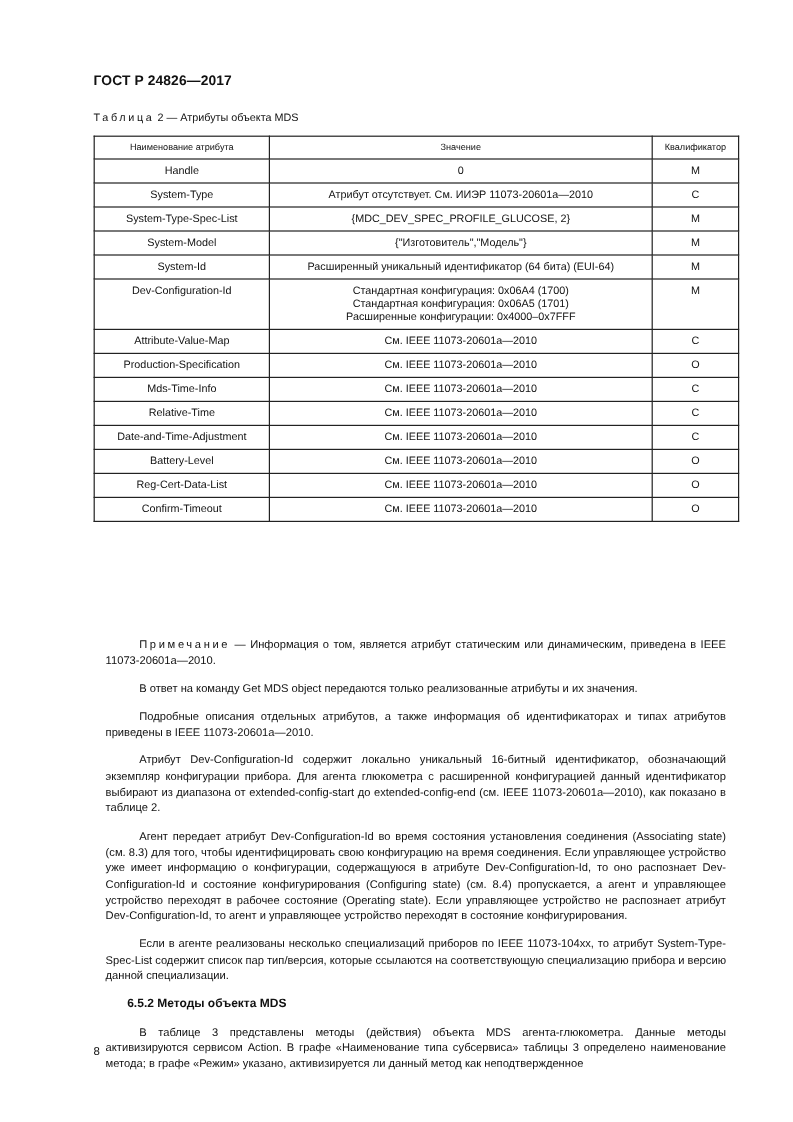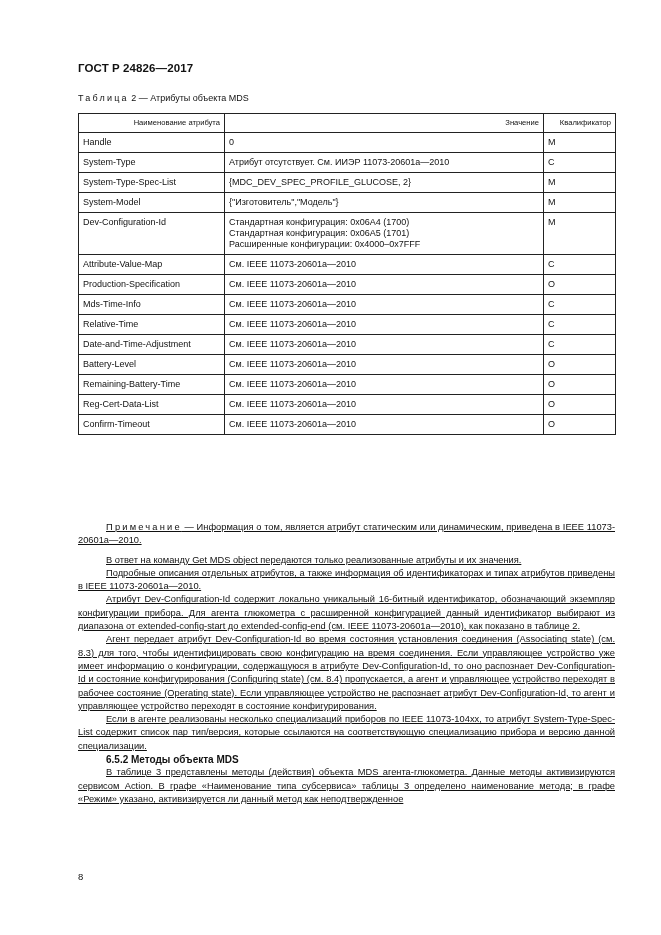--- a/index.html
+++ b/index.html
@@ -13,36 +13,36 @@
   }
   .table-caption {
     position: absolute; left: 78px; top: 93px; font-size: 9px;
   }
   .table-caption .spaced { letter-spacing: 2.2px; }
   table.attrs {
     position: absolute; left: 78px; top: 113px; width: 537px;
     border-collapse: collapse; font-size: 9px; table-layout: fixed;
   }
   table.attrs th, table.attrs td {
-    border: 1px solid #222; padding: 0 4px; vertical-align: top; text-align: left;
+    border: 1px solid #222; padding: 0 4px; vertical-align: top; text-align: center;
   }
   table.attrs th {
-    font-weight: normal; font-size: 7.6px; text-align: right; height: 18px; line-height: 18px;
+    font-weight: normal; font-size: 7.6px; text-align: center; height: 18px; line-height: 18px;
   }
   table.attrs td { height: 19px; line-height: 19px; }
   table.attrs td.multi { line-height: 11px; padding-top: 4px; padding-bottom: 4px; height: auto; }
   table.attrs td.italic { font-style: italic; }
   col.c1 { width: 146px; }
   col.c2 { width: 319px; }
   col.c3 { width: 72px; }
   .body-text {
     position: absolute; left: 78px; top: 521px; width: 537px;
     font-size: 9.3px; line-height: 13.3px; text-align: justify;
   }
-  .body-text p { margin: 0; text-indent: 28px; text-decoration: underline; }
+  .body-text p { margin: 10px; text-indent: 28px; }
   .body-text p.note { margin-bottom: 6px; }
   .body-text .note-label { letter-spacing: 2.2px; }
   .body-text h4 { margin: 0; font-size: 10px; font-weight: bold; text-indent: 28px; line-height: 13.3px; }
   .page-num { position: absolute; left: 78px; top: 871px; font-size: 9.5px; }
 </style>
 </head>
 <body>
 
 <div class="doc-id">ГОСТ Р 24826—2017</div>
 
@@ -76,20 +76,25 @@
         <td>System-Type-Spec-List</td>
         <td>{MDC_DEV_SPEC_PROFILE_GLUCOSE, 2}</td>
         <td>M</td>
       </tr>
     <tr>
         <td>System-Model</td>
         <td>{"Изготовитель","Модель"}</td>
         <td>M</td>
       </tr>
     <tr>
+        <td>System-Id</td>
+        <td>Расширенный уникальный идентификатор (64 бита) (EUI-64)</td>
+        <td>M</td>
+      </tr>
+    <tr>
       <td class="multi">Dev-Configuration-Id</td>
       <td class="multi">
         <div>Стандартная конфигурация: 0x06A4 (1700)</div>
         <div>Стандартная конфигурация: 0x06A5 (1701)</div>
         <div>Расширенные конфигурации: 0x4000–0x7FFF</div>
       </td>
       <td class="multi">M</td>
     </tr>
     <tr>
         <td>Attribute-Value-Map</td>
@@ -115,25 +120,20 @@
         <td>Date-and-Time-Adjustment</td>
         <td>См. IEEE 11073-20601a—2010</td>
         <td>C</td>
       </tr>
     <tr>
         <td>Battery-Level</td>
         <td>См. IEEE 11073-20601a—2010</td>
         <td>O</td>
       </tr>
     <tr>
-        <td>Remaining-Battery-Time</td>
-        <td>См. IEEE 11073-20601a—2010</td>
-        <td>O</td>
-      </tr>
-    <tr>
         <td>Reg-Cert-Data-List</td>
         <td>См. IEEE 11073-20601a—2010</td>
         <td>O</td>
       </tr>
     <tr>
         <td>Confirm-Timeout</td>
         <td>См. IEEE 11073-20601a—2010</td>
         <td>O</td>
       </tr>
   </tbody>

